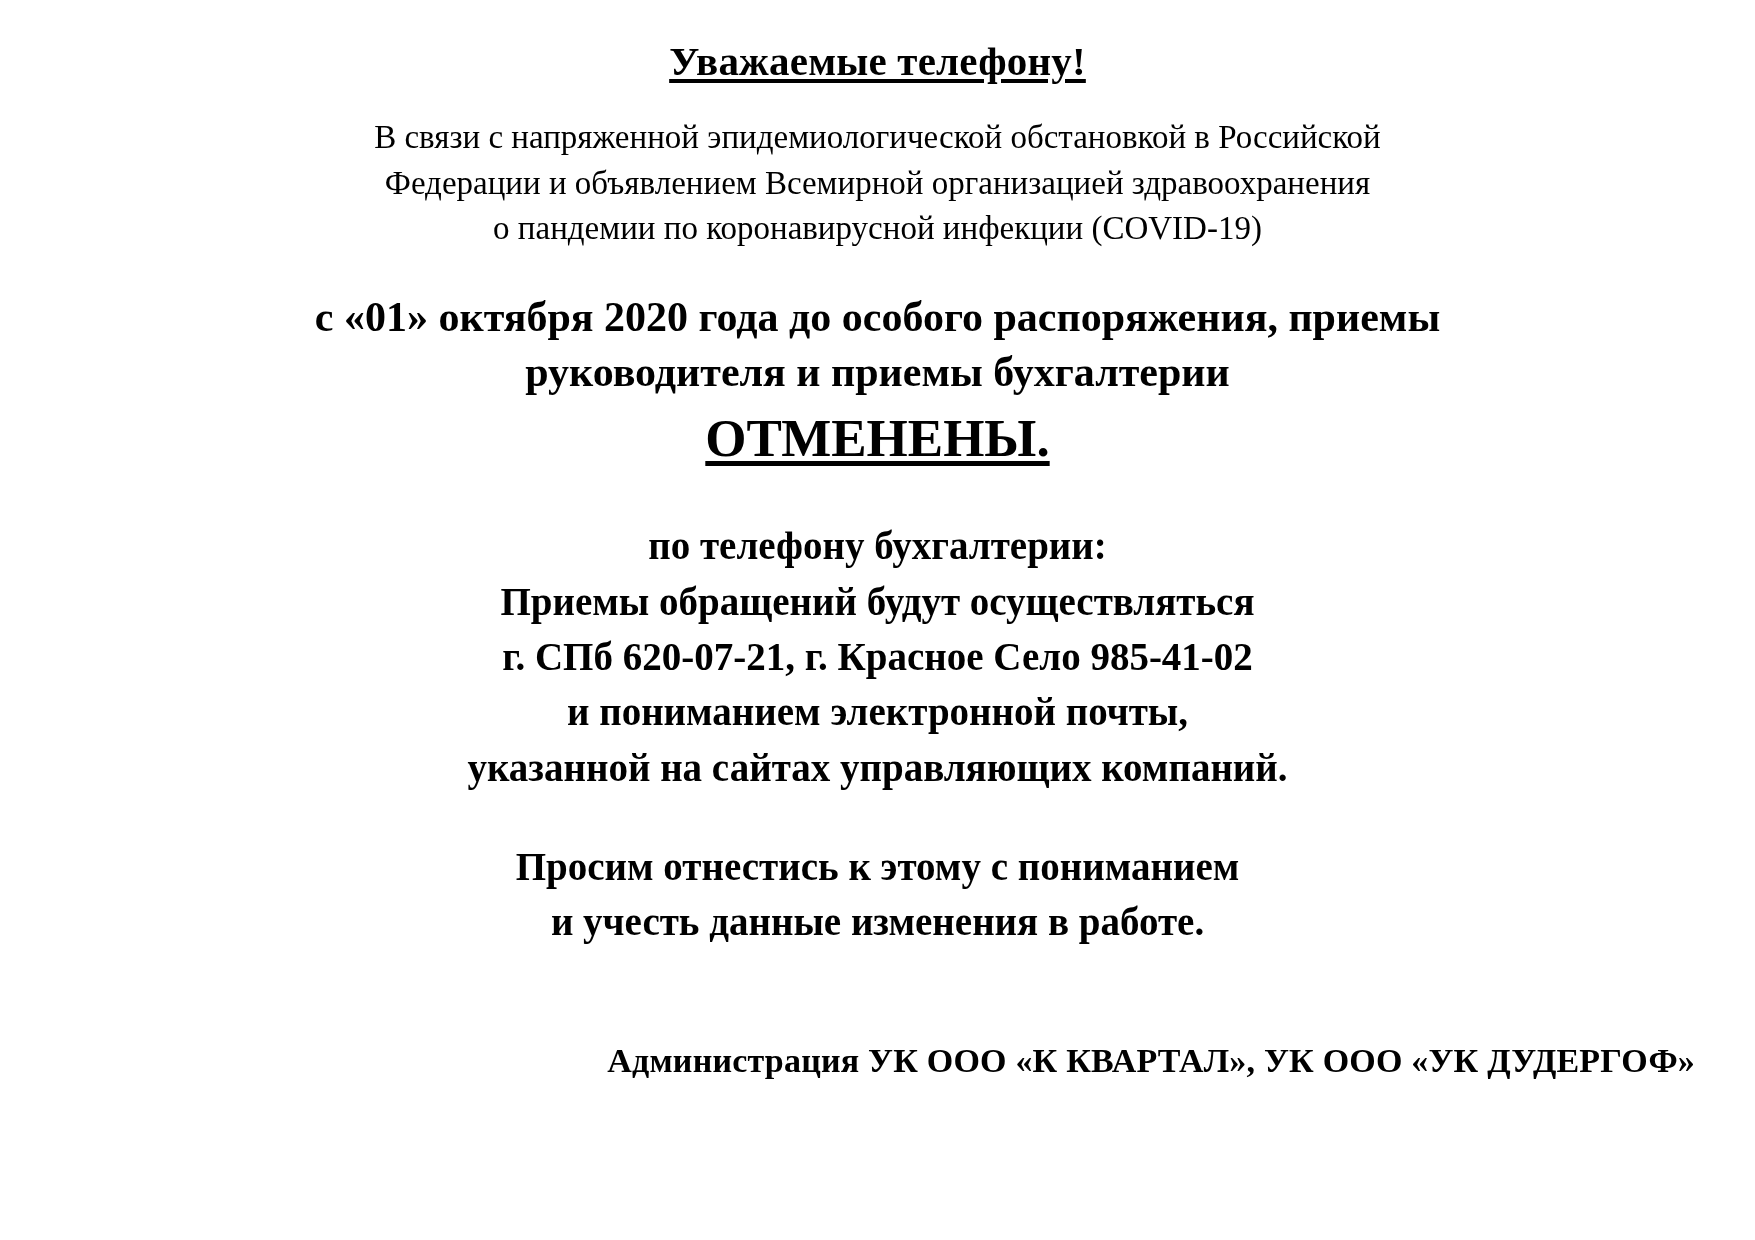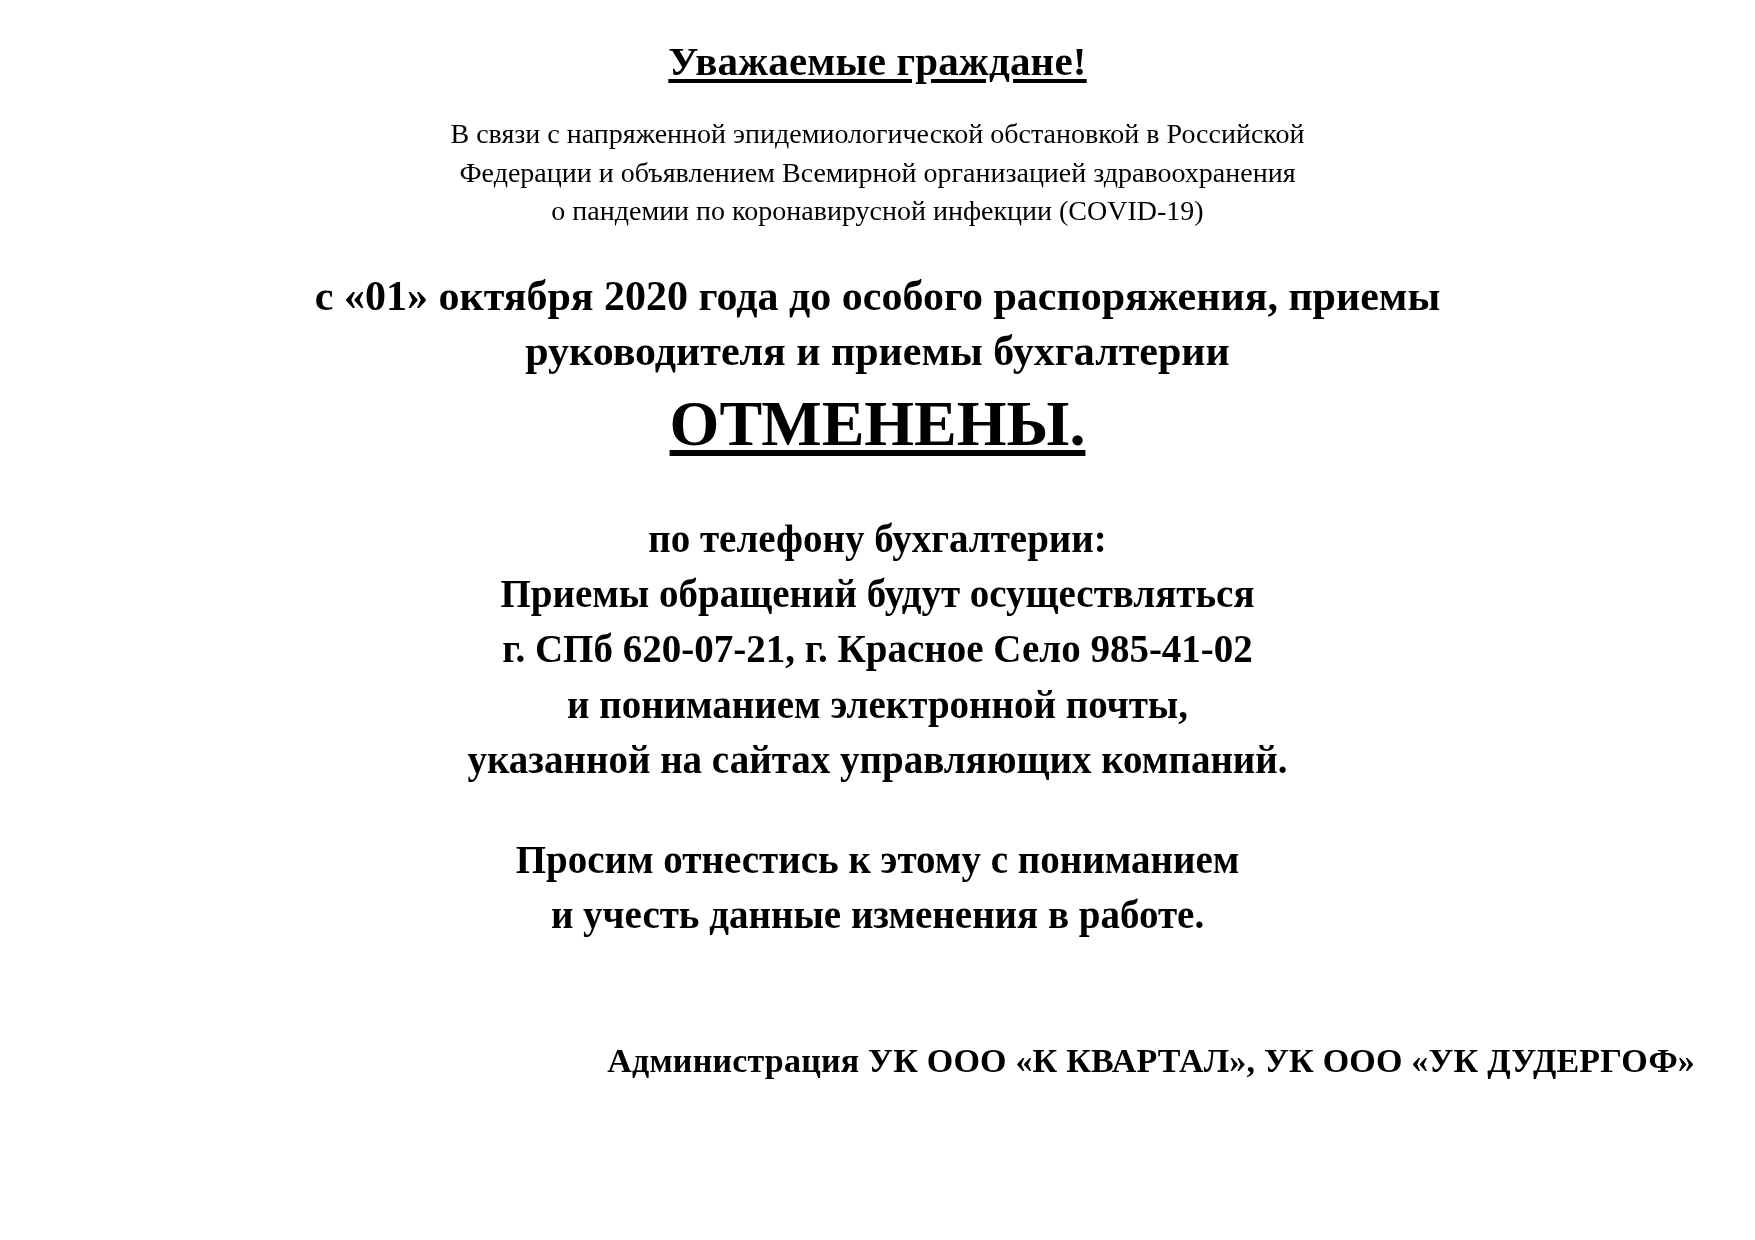--- a/index.html
+++ b/index.html
@@ -27,39 +27,39 @@
     font-size: 41px;
     font-weight: bold;
     text-decoration: underline;
     text-underline-offset: 4px;
     letter-spacing: 0.2px;
     margin: 10px 0 0 0;
     line-height: 1.15;
   }
 
   .intro {
-    font-size: 28px;
+    font-size: 33px;
     font-weight: normal;
     line-height: 1.38;
     margin: 30px auto 0 auto;
     width: 1460px;
   }
   .intro .ln { display: block; }
 
   .headline {
     font-size: 42px;
     font-weight: bold;
     line-height: 1.32;
     margin: 38px auto 0 auto;
     width: 1560px;
   }
   .headline .ln { display: block; }
 
   .cancelled {
-    font-size: 64px;
+    font-size: 53px;
     font-weight: bold;
     text-decoration: underline;
     text-underline-offset: 5px;
     line-height: 1.2;
     margin: 6px 0 0 0;
   }
 
   .phones {
     font-size: 39px;
     font-weight: bold;
@@ -86,21 +86,21 @@
     font-weight: bold;
     text-align: right;
     letter-spacing: 0.2px;
   }
 </style>
 </head>
 <body>
 
 <div class="page">
 
-  <h1 class="title center">Уважаемые граждане!</h1>
+  <h1 class="title center">Уважаемые телефону!</h1>
 
   <p class="intro center">
     <span class="ln">В связи с напряженной эпидемиологической обстановкой в Российской</span>
     <span class="ln">Федерации и объявлением Всемирной организацией здравоохранения</span>
     <span class="ln">о пандемии по коронавирусной инфекции (COVID-19)</span>
   </p>
 
   <p class="headline center">
     <span class="ln">с «01» октября 2020 года до особого распоряжения, приемы</span>
     <span class="ln">руководителя и приемы бухгалтерии</span>

